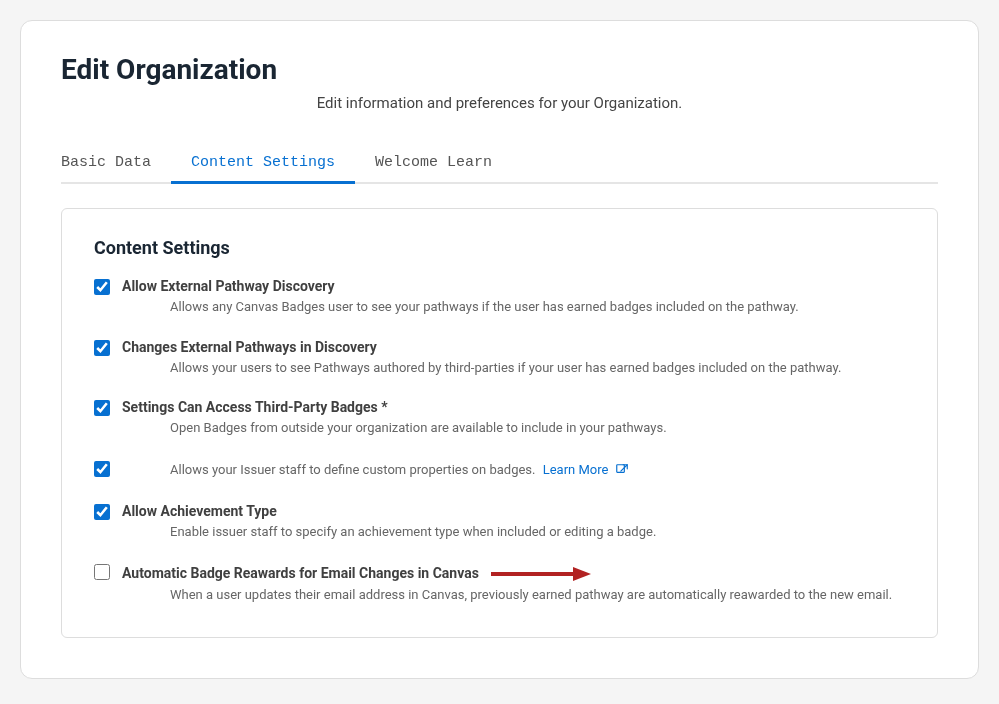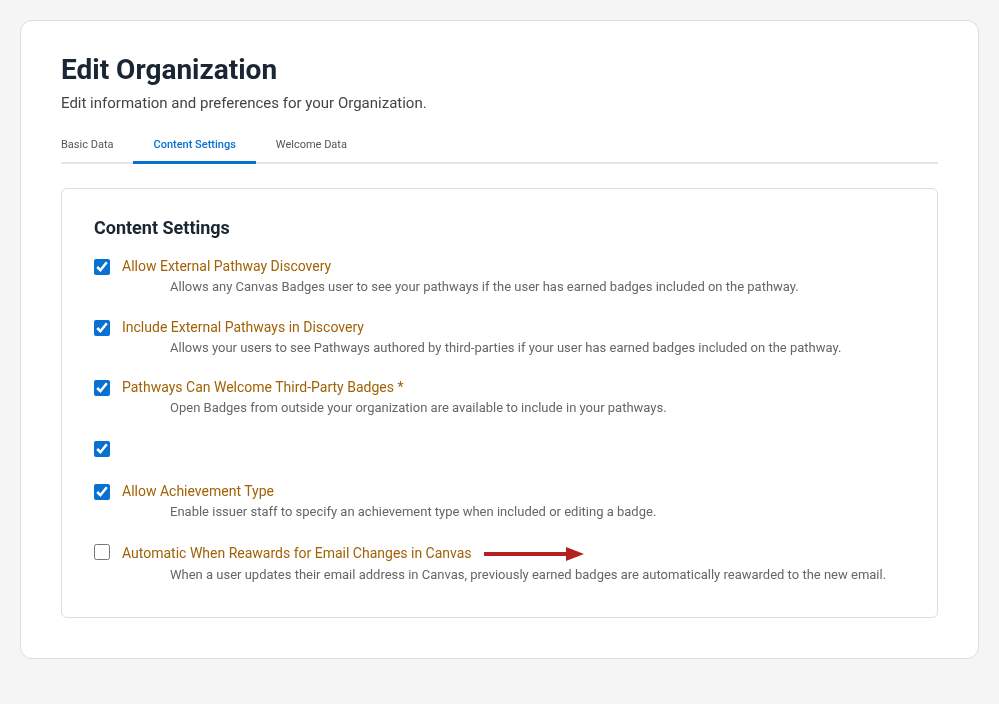--- a/index.html
+++ b/index.html
@@ -21,36 +21,38 @@
     }
     .page-title {
       font-size: 28px;
       font-weight: 700;
       color: #1a2633;
       margin-bottom: 8px;
     }
     .page-subtitle {
       font-size: 15px;
       color: #444;
-      margin-bottom: 16px;
+      margin-bottom: 32px;
+      text-align: center;
     }
     .tabs {
       display: flex;
       border-bottom: 2px solid #e5e5e5;
       margin-bottom: 24px;
       gap: 0;
     }
     .tab {
       padding: 10px 20px;
-      font-size: 11px;
+      font-size: 15px;
       color: #555;
       cursor: pointer;
       border-bottom: 3px solid transparent;
       margin-bottom: -2px;
       white-space: nowrap;
+      font-family: Liberation Mono, monospace;
     }
     .tab:first-child {
       padding-left: 0;
     }
     .tab.active {
       color: #0770d1;
       border-bottom: 3px solid #0770d1;
       font-weight: 500;
     }
     .content-card {
@@ -82,22 +84,22 @@
       width: 16px;
       height: 16px;
       accent-color: #0770d1;
       cursor: pointer;
     }
     .setting-text {
       flex: 1;
     }
     .setting-label {
       font-size: 14px;
-      font-weight: 400;
-      color: #a16207;
+      font-weight: 700;
+      color: #404040;
       margin-bottom: 3px;
     }
     .setting-description {
       font-size: 13px;
       color: #666;
       line-height: 1.5;
       margin-left: 48px;
     }
     .learn-more-link {
       color: #0770d1;
@@ -114,87 +116,100 @@
 </head>
 <body>
 
 <div class="page-container">
   <h1 class="page-title">Edit Organization</h1>
   <p class="page-subtitle">Edit information and preferences for your Organization.</p>
 
   <div class="tabs">
     <div class="tab">Basic Data</div>
     <div class="tab active">Content Settings</div>
-    <div class="tab">Welcome Data</div>
+    <div class="tab">Welcome Learn</div>
   </div>
 
   <div class="content-card">
     <h2 class="card-title">Content Settings</h2>
 
     <div class="setting-item">
       <div class="checkbox-wrapper">
         <input type="checkbox" checked="" style="">
       </div>
       <div class="setting-text">
         <div class="setting-label">Allow External Pathway Discovery</div>
         <div class="setting-description">Allows any Canvas Badges user to see your pathways if the user has earned badges included on the pathway.</div>
       </div>
     </div>
 
     <div class="setting-item">
       <div class="checkbox-wrapper">
         <input type="checkbox" checked="" style="">
       </div>
       <div class="setting-text">
-        <div class="setting-label">Include External Pathways in Discovery</div>
+        <div class="setting-label">Changes External Pathways in Discovery</div>
         <div class="setting-description">Allows your users to see Pathways authored by third-parties if your user has earned badges included on the pathway.</div>
       </div>
     </div>
 
     <div class="setting-item">
       <div class="checkbox-wrapper">
         <input type="checkbox" checked="" style="">
       </div>
       <div class="setting-text">
-        <div class="setting-label">Pathways Can Welcome Third-Party Badges *</div>
+        <div class="setting-label">Settings Can Access Third-Party Badges *</div>
         <div class="setting-description">Open Badges from outside your organization are available to include in your pathways.</div>
       </div>
     </div>
 
     <div class="setting-item">
       <div class="checkbox-wrapper">
         <input type="checkbox" checked="" style="">
       </div>
       <div class="setting-text">
+        <div class="setting-description">
+          Allows your Issuer staff to define custom properties on badges.
+          <a href="#" class="learn-more-link">
+            Learn More
+            <span class="learn-more-icon">
+              <svg width="14" height="14" viewBox="0 0 24 24" fill="none" stroke="#0770d1" stroke-width="2" stroke-linecap="round" stroke-linejoin="round" style="vertical-align: middle; display: inline-block;">
+                <rect x="3" y="3" width="13" height="13" rx="1"></rect>
+                <path d="M14 3h7v7"></path>
+                <path d="M10 14L21 3"></path>
+              </svg>
+            </span>
+          </a>
+        </div>
       </div>
     </div>
 
     <div class="setting-item">
       <div class="checkbox-wrapper">
         <input type="checkbox" checked="" style="">
       </div>
       <div class="setting-text">
         <div class="setting-label">Allow Achievement Type</div>
         <div class="setting-description">Enable issuer staff to specify an achievement type when included or editing a badge.</div>
       </div>
     </div>
 
     <div class="setting-item">
       <div class="checkbox-wrapper">
         <input type="checkbox" style="">
       </div>
       <div class="setting-text">
         <div style="display:flex; align-items:center;">
-          <div class="setting-label">Automatic When Reawards for Email Changes in Canvas</div>
+          <div class="setting-label">Automatic Badge Reawards for Email Changes in Canvas</div>
 
           <span style="display:inline-flex; align-items:center; margin-left: 12px;">
             <svg width="100" height="22" viewBox="0 0 100 22">
               <line x1="0" y1="11" x2="82" y2="11" stroke="#b22222" stroke-width="4"></line>
               <polygon points="82,4 100,11 82,18" fill="#b22222"></polygon>
             </svg>
           </span>
         </div>
-        <div class="setting-description">When a user updates their email address in Canvas, previously earned badges are automatically reawarded to the new email.</div>
+        <div class="setting-description">When a user updates their email address in Canvas, previously earned pathway are automatically reawarded to the new email.</div>
       </div>
     </div>
 
   </div>
 </div>
 
 </body></html>

